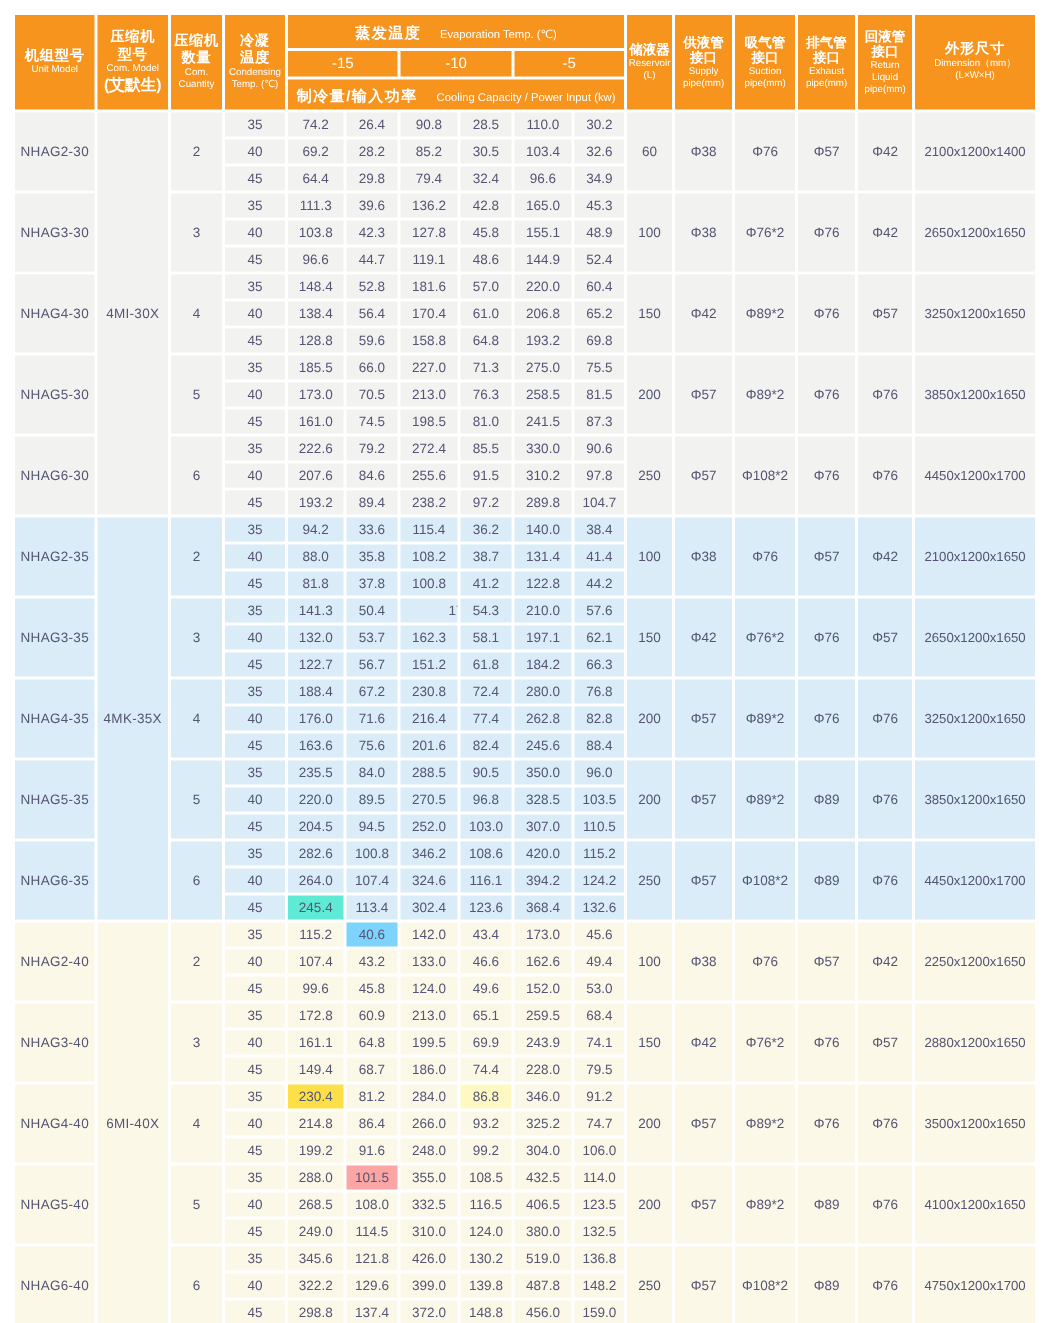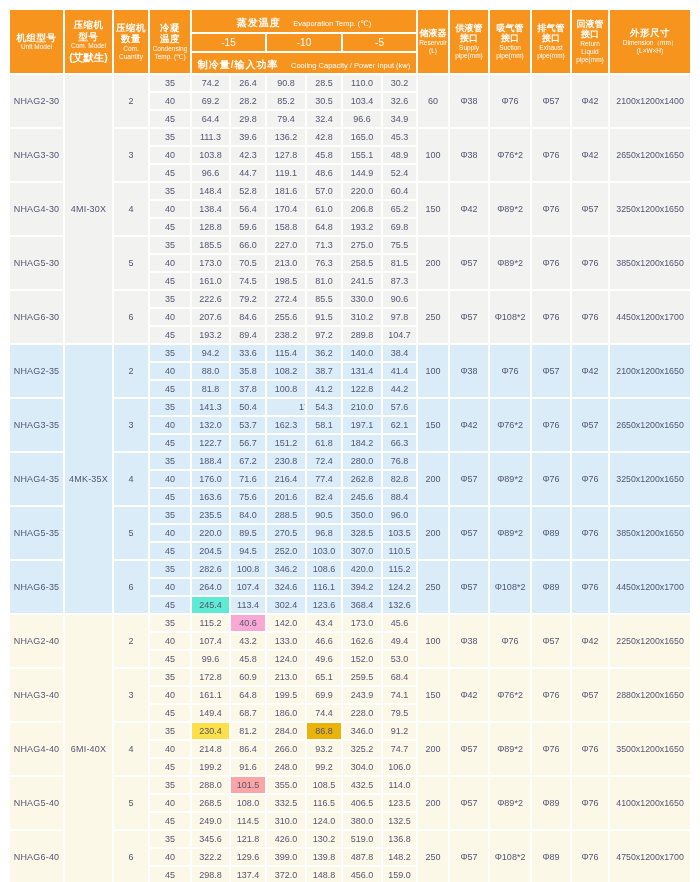--- a/index.html
+++ b/index.html
@@ -503,21 +503,21 @@
         <td style="background: rgb(217, 236, 248);">123.6</td>
         <td style="background: rgb(217, 236, 248);">368.4</td>
         <td style="background: rgb(217, 236, 248);">132.6</td>
       </tr>
       <tr>
         <td rowspan="3" class="model" style="background: rgb(252, 248, 232);">NHAG2-40</td>
         <td rowspan="15" class="model" style="background: rgb(252, 248, 232);">6MI-40X</td>
         <td rowspan="3" style="background: rgb(252, 248, 232);">2</td>
         <td style="background: rgb(252, 248, 232);">35</td>
         <td style="background: rgb(252, 248, 232);">115.2</td>
-        <td style="background: #f9a8d4; margin-left: 44px;">40.6</td>
+        <td style="background: #7dd3fc; margin-left: 44px;">40.6</td>
         <td style="background: rgb(252, 248, 232);">142.0</td>
         <td style="background: rgb(252, 248, 232);">43.4</td>
         <td style="background: rgb(252, 248, 232);">173.0</td>
         <td style="background: rgb(252, 248, 232);">45.6</td>
         <td rowspan="3" style="background: rgb(252, 248, 232);">100</td>
         <td rowspan="3" class="pipe" style="background: rgb(252, 248, 232);">Φ38</td>
         <td rowspan="3" class="pipe" style="background: rgb(252, 248, 232);">Φ76</td>
         <td rowspan="3" class="pipe" style="background: rgb(252, 248, 232);">Φ57</td>
         <td rowspan="3" class="pipe" style="background: rgb(252, 248, 232);">Φ42</td>
         <td rowspan="3" class="dim" style="background: rgb(252, 248, 232);">2250x1200x1650</td>
@@ -575,21 +575,21 @@
         <td style="background: rgb(252, 248, 232);">228.0</td>
         <td style="background: rgb(252, 248, 232);">79.5</td>
       </tr>
       <tr>
         <td rowspan="3" class="model" style="background: rgb(252, 248, 232);">NHAG4-40</td>
         <td rowspan="3" style="background: rgb(252, 248, 232);">4</td>
         <td style="background: rgb(252, 248, 232);">35</td>
         <td style="background: #fde047; text-align: center;">230.4</td>
         <td style="background: rgb(252, 248, 232);">81.2</td>
         <td style="background: rgb(252, 248, 232);">284.0</td>
-        <td style="background: #eab308;">86.8</td>
+        <td style="background: #fef9c3;">86.8</td>
         <td style="background: rgb(252, 248, 232);">346.0</td>
         <td style="background: rgb(252, 248, 232);">91.2</td>
         <td rowspan="3" style="background: rgb(252, 248, 232);">200</td>
         <td rowspan="3" class="pipe" style="background: rgb(252, 248, 232);">Φ57</td>
         <td rowspan="3" class="pipe" style="background: rgb(252, 248, 232);">Φ89*2</td>
         <td rowspan="3" class="pipe" style="background: rgb(252, 248, 232);">Φ76</td>
         <td rowspan="3" class="pipe" style="background: rgb(252, 248, 232);">Φ76</td>
         <td rowspan="3" class="dim" style="background: rgb(252, 248, 232);">3500x1200x1650</td>
       </tr>
       <tr>

